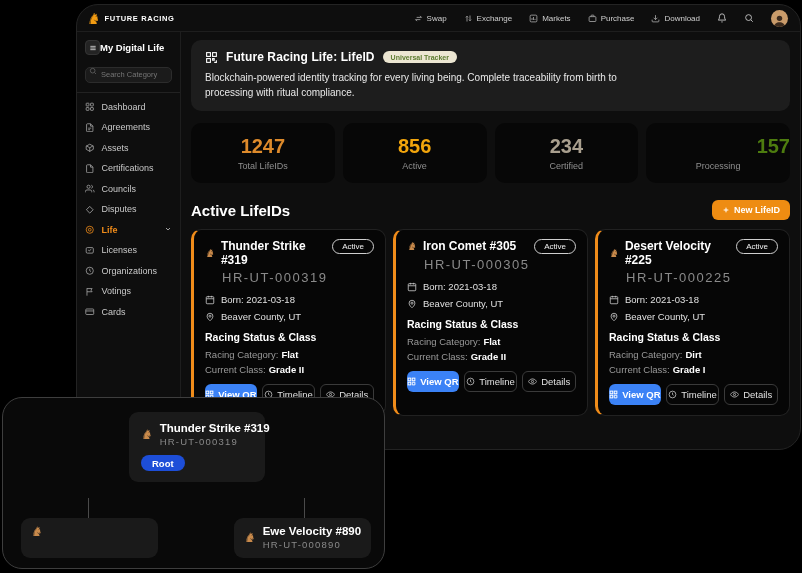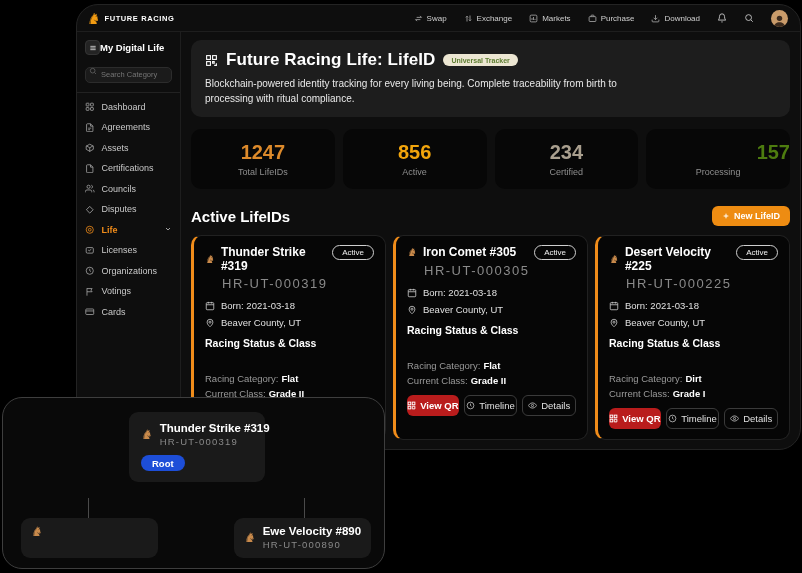--- a/index.html
+++ b/index.html
@@ -47,21 +47,21 @@
   .sb-item.active svg { stroke:#f08c1a; }
   .sb-item .chev { margin-left:auto; }
   .sb-item .chev svg { width:8px; height:8px; stroke:#bdbdbd; }
 
   
   .main { flex:1; padding:8px 10px 0 10px; overflow:hidden; }
 
   .hero { background:#1d1d1d; border-radius:10px; padding:10px 14px 11px 14px; }
   .hero-title-row { display:flex; align-items:center; gap:8px; }
   .hero-title-row svg { width:13px; height:13px; stroke:#fff; }
-  .hero-title { color:#fff; font-size:17px; font-weight:bold; letter-spacing:.1px; }
+  .hero-title { color:#fff; font-size:12px; font-weight:bold; letter-spacing:.1px; }
   .hero-badge { background:#ece6d2; color:#5c7c30; font-size:7px; font-weight:bold;
                 padding:2.5px 8px; border-radius:999px; }
   .hero-desc { margin-top:6px; color:#e8e8e8; font-size:10px; line-height:1.5; max-width:452px; }
 
   .stats { margin-top:12px; display:grid; grid-template-columns:repeat(4,1fr); gap:8px; }
   .stat { background:#070707; border-radius:10px; text-align:center; padding:13px 0 12px 0; }
   .stat-value { font-size:20px; font-weight:bold; line-height:1; }
   .stat-label { margin-top:5px; color:#8f8f8f; font-size:9px; }
 
   .section-row { margin-top:17px; display:flex; align-items:center; justify-content:space-between; }
@@ -78,28 +78,28 @@
   .lc-name-wrap { display:flex; align-items:center; gap:6px; }
   .lc-horse { color:#c98a4b; font-size:11px; line-height:1; transform:scaleX(-1); }
   .lc-name { color:#fff; font-size:12px; font-weight:bold; }
   .lc-active { border:1px solid #cfcfcf; color:#f0f0f0; font-size:8px; padding:2px 9px;
                border-radius:999px; white-space:nowrap; }
   .lc-id { margin:3px 0 0 17px; color:#8a8a8a; font-size:13px; letter-spacing:1.5px; }
   .lc-meta { margin-top:9px; display:flex; flex-direction:column; gap:6px; }
   .lc-meta-row { display:flex; align-items:center; gap:6px; color:#e0e0e0; font-size:9.5px; }
   .lc-meta-row svg { width:10px; height:10px; stroke:#c5c5c5; flex:0 0 auto; }
   .lc-section { margin-top:9px; color:#fff; font-size:10.5px; font-weight:bold; }
-  .lc-kv { margin-top:24px; font-size:9.5px; color:#9a9a9a; }
+  .lc-kv { margin-top:6px; font-size:9.5px; color:#9a9a9a; }
   .lc-kv + .lc-kv { margin-top:4px; }
   .lc-kv b { color:#fff; margin-left:3px; }
   .lc-btns { margin-top:9px; display:flex; gap:5px; }
   .lc-btn { flex:1; height:21px; display:flex; align-items:center; justify-content:center; gap:4px;
             border-radius:6px; font-size:9.5px; font-family:"Liberation Sans", sans-serif; cursor:pointer; }
   .lc-btn svg { width:9px; height:9px; }
-  .lc-btn.primary { background:#b91c1c; border:none; color:#fff; font-weight:bold; }
+  .lc-btn.primary { background:#3b82f6; border:none; color:#fff; font-weight:bold; }
   .lc-btn.primary svg { stroke:#fff; }
   .lc-btn.ghost { background:transparent; border:1px solid #3a3a3a; color:#e0e0e0; }
   .lc-btn.ghost svg { stroke:#cfcfcf; }
 
   
   .overlay { position:absolute; left:2px; top:397px; width:383px; height:172px;
              background:#090909; border:1px solid #3e3e3e; border-radius:20px; }
   .tree-node { position:absolute; background:#1a1a1a; border-radius:9px; cursor:pointer; }
   .tn-root { left:126px; top:14px; width:136px; height:70px; padding:10px 12px; }
   .tn-row { display:flex; align-items:center; gap:7px; }

